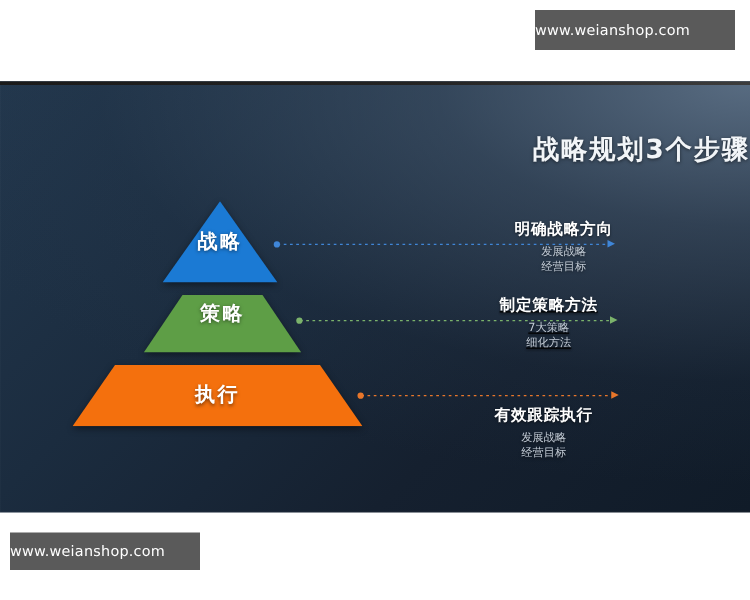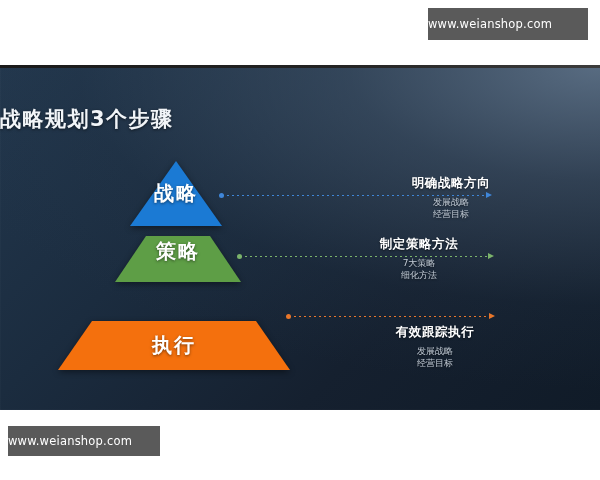--- a/index.html
+++ b/index.html
@@ -72,51 +72,51 @@
     height: 3px;
     background: linear-gradient(90deg, #1a1a1a 0%, #232323 55%, #3c3c3c 100%);
   }
 
   
   #title {
     position: absolute;
     left: 0;
     top: 40px;
     width: 100%;
-    text-align: left;
+    text-align: right;
     color: #f2f5f8;
     font-size: 21px;
     font-weight: bold;
     letter-spacing: 1.5px;
     text-shadow: 0 1px 3px rgba(0,0,0,0.55);
   }
 
   
   #pyramid { position: absolute; left: 0; top: 0; width: 360px; height: 345px; }
   .layer {
     position: absolute;
     display: flex;
     align-items: center;
     justify-content: center;
     color: #ffffff;
-    font-size: 20px;
+    font-size: 16px;
     font-weight: bold;
     letter-spacing: 2px;
     text-shadow: 0 1px 3px rgba(0,0,0,0.5);
   }
   .layer .shape {
     position: absolute;
     inset: 0;
     filter: drop-shadow(0 2px 3px rgba(0,0,0,0.45));
   }
   .layer .cap { position: relative; z-index: 2; }
 
   #layer-strategy { left: 130px; top: 96px; width: 92px;  height: 65px; }
   #layer-tactics  { left: 115px; top: 171px; width: 126px; height: 30px; }
-  #layer-execute  { left: 58px;  top: 227px; width: 232px; height: 49px; margin-top: 29px; }
+  #layer-execute  { left: 58px;  top: 227px; width: 232px; height: 49px; }
 
   
   .connector {
     position: absolute;
     height: 1px;
     background-image: linear-gradient(90deg, currentColor 0 2px, transparent 2px 5px);
     background-size: 5px 1px;
     background-repeat: repeat-x;
   }
   .connector .dot {
@@ -148,21 +148,21 @@
     text-shadow: 0 1px 2px rgba(0,0,0,0.6);
   }
   .ann-sub {
     color: #c3ccd6;
     font-size: 9px;
     line-height: 12px;
     margin-top: 4px;
     text-shadow: 0 1px 2px rgba(0,0,0,0.5);
   }
   #ann-strategy { left: 356px; top: 110px; }
-  #ann-tactics  { left: 324px; top: 171px; }
+  #ann-tactics  { left: 344px; top: 171px; text-decoration: underline; }
   #ann-execute  { left: 340px; top: 231px; margin-top: 28px; }
 </style>
 </head>
 <body>
 
 <div class="watermark" id="wm-top">
   <span>www.weianshop.com</span>
 </div>
 
 <div id="slide">

